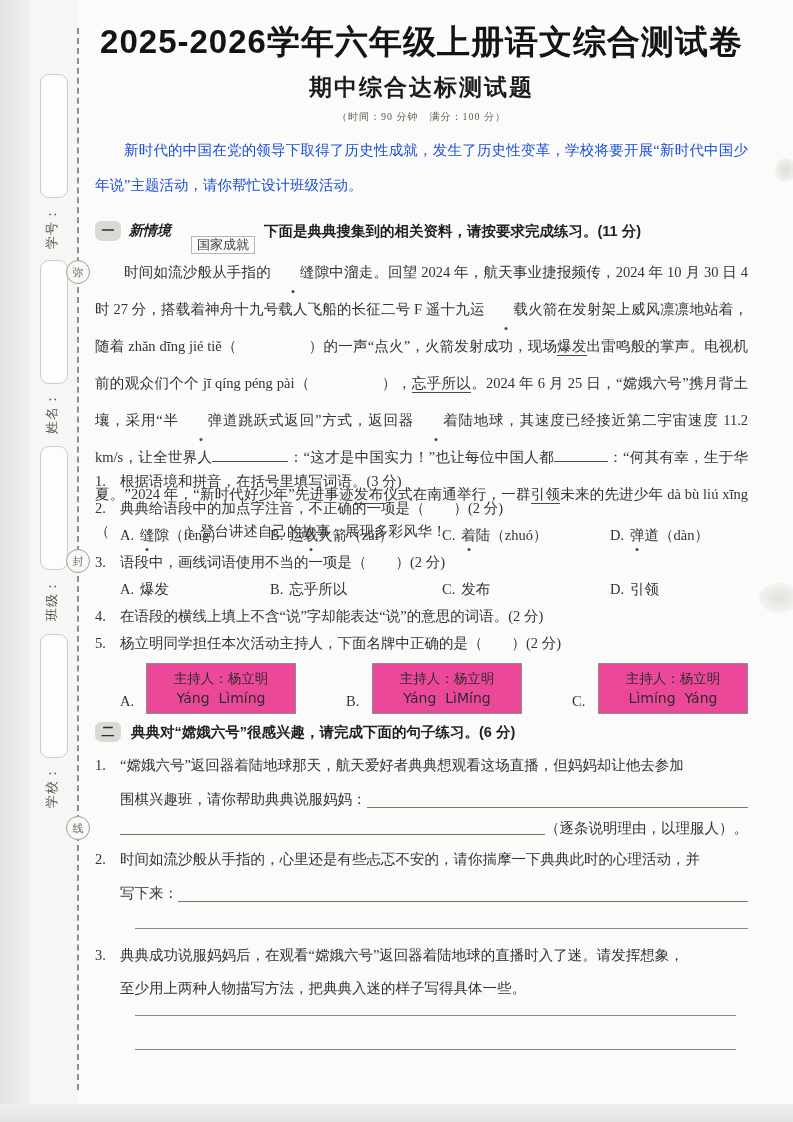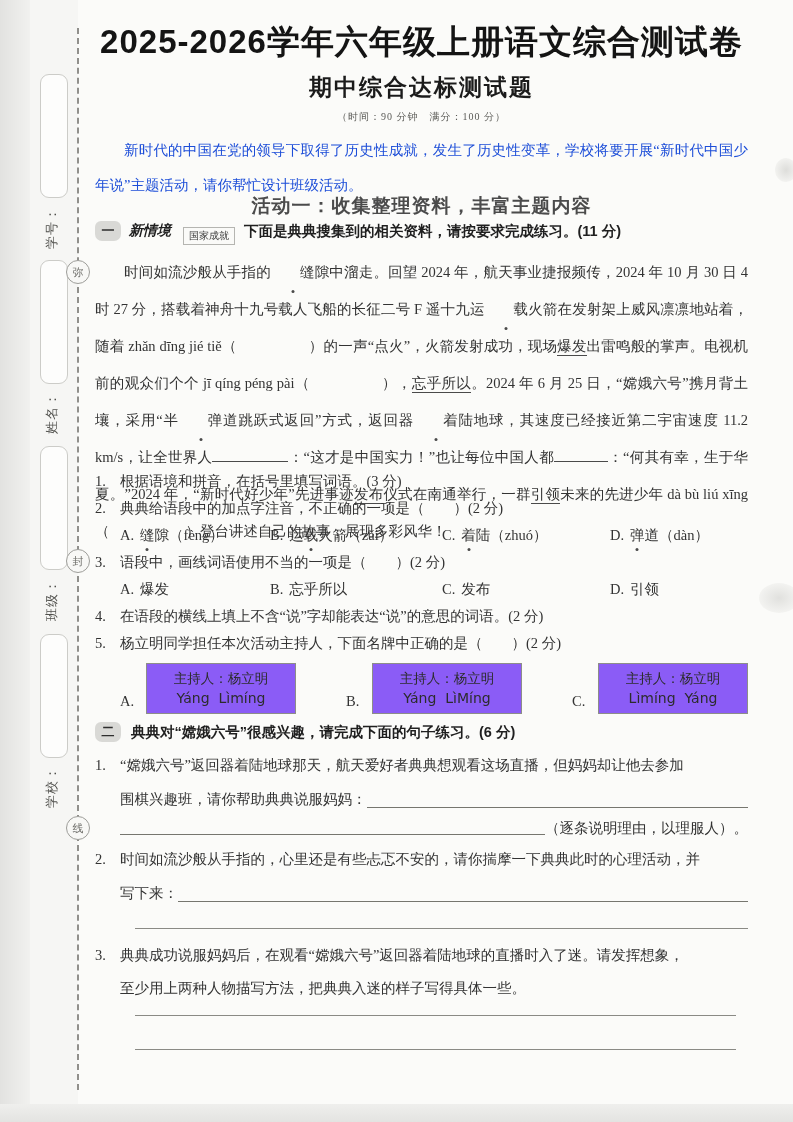--- a/index.html
+++ b/index.html
@@ -33,22 +33,22 @@
   .intro{top:133px;font-size:14.5px;line-height:35px;text-indent:2em;text-align:justify;color:#1d4ed8;}
   .activity{top:193px;text-align:center;font-family:"Liberation Sans",sans-serif;font-weight:800;
             font-size:19px;color:#4b4b4b;letter-spacing:1px;}
 
   .sechead{display:flex;align-items:center;}
   .badge{flex:none;width:26px;height:20px;border-radius:6px 6px 7px 7px;background:#d9d9d6;
          color:#2e2e2e;font-family:"Liberation Sans",sans-serif;font-weight:800;font-size:13px;
          line-height:20px;text-align:center;margin-right:8px;}
   .tag-new{font-family:"Liberation Sans",sans-serif;font-weight:800;font-style:italic;
            font-size:14px;color:#1d1d1d;}
-  .tag-topic{font-size:10px;color:#3a3a3a;border:1px solid #b5b5b1;background:#fafaf8;
-             padding:0 5px;line-height:16px;margin-left:12px;position:relative;top:5px;}
+  .tag-topic{font-size:13px;color:#3a3a3a;border:1px solid #b5b5b1;background:#fafaf8;
+             padding:0 5px;line-height:16px;margin-left:20px;position:relative;top:14px;}
   .lead{font-family:"Liberation Sans",sans-serif;font-weight:700;font-size:14.5px;color:#1f1f1f;margin-left:9px;}
   .s1head{top:221px;}
 
   .passage{top:254px;font-size:14.5px;line-height:37px;text-indent:2em;text-align:justify;color:#333;}
   .seg-u{border-bottom:1px solid #4a4a4a;padding-bottom:1px;}
   .seg-d{position:relative;display:inline-block;}
   .seg-d::after{content:"";position:absolute;left:50%;bottom:-2px;width:3px;height:3px;
                 border-radius:50%;background:#4a4a4a;transform:translateX(-50%);}
   .seg-b{display:inline-block;border-bottom:1px solid #4a4a4a;height:1em;}
   .seg-sp{display:inline-block;height:1em;}
@@ -56,21 +56,21 @@
   .qlist{top:468px;font-size:14.5px;color:#333;}
   .qrow{display:flex;line-height:27px;}
   .qno{flex:none;width:25px;}
   .qtext{flex:1;}
   .optrow{display:grid;grid-template-columns:150px 172px 168px auto;margin-left:25px;line-height:27px;}
   .opt .olabel{margin-right:6px;}
   .cardrow{display:flex;align-items:center;margin-left:25px;margin-top:6px;}
   .cardpair{display:flex;align-items:center;}
   .cardpair + .cardpair{margin-left:50px;}
   .clabel{width:26px;align-self:flex-end;padding-bottom:4px;}
-  .namecard{width:148px;border:1px solid #8d8d89;background:#8b5cf6;text-align:center;padding:5px 0 4px;}
+  .namecard{width:148px;border:1px solid #8d8d89;background:#ec4899;text-align:center;padding:5px 0 4px;}
   .namecard .l1{font-size:13.5px;line-height:19px;color:#2c2c2c;}
   .namecard .l2{font-family:"DejaVu Sans",sans-serif;font-size:14px;line-height:21px;color:#2c2c2c;white-space:pre;}
 
   .sec2{top:722px;font-size:14.5px;color:#333;}
   .s2q{margin-top:6px;}
   .s2row{display:flex;line-height:34px;}
   .s2cont{margin-left:25px;display:flex;line-height:34px;}
   .fill{flex:1;border-bottom:1px solid #76766f;margin-bottom:8px;align-self:flex-end;}
   .noterow{margin-left:25px;display:flex;line-height:24px;}
   .noterow .fill{margin-bottom:5px;}
@@ -105,21 +105,20 @@
   <div class="sealchar" style="top:549px">封</div>
   <div class="sealchar" style="top:816px">线</div>
 
   <div class="blob blob1"></div>
   <div class="blob blob2"></div>
 
   <div class="col t-title">2025-2026学年六年级上册语文综合测试卷</div>
   <div class="col t-sub">期中综合达标测试题</div>
   <div class="col t-meta">（时间：90 分钟　满分：100 分）</div>
   <div class="col intro">新时代的中国在党的领导下取得了历史性成就，发生了历史性变革，学校将要开展“新时代中国少年说”主题活动，请你帮忙设计班级活动。</div>
-  <div class="col activity">活动一：收集整理资料，丰富主题内容</div>
 
   <div class="col sechead s1head">
     <span class="badge">一</span>
     <span class="tag-new">新情境</span>
     <span class="tag-topic">国家成就</span>
     <span class="lead">下面是典典搜集到的相关资料，请按要求完成练习。(11 分)</span>
   </div>
 
   <div class="col passage" id="passage"><span class="seg-n">时间如流沙般从手指的</span><span class="seg-d">缝</span><span class="seg-n">隙中溜走。回望 2024 年，航天事业捷报频传，2024 年 10 月 30 日 4 时 27 分，搭载着神舟十九号载人飞船的长征二号 F 遥十九运</span><span class="seg-d">载</span><span class="seg-n">火箭在发射架上威风凛凛地站着，随着 zhǎn dīng jié tiě（</span><span class="seg-sp" style="width: 72px;"></span><span class="seg-n">）的一声“点火”，火箭发射成功，现场</span><span class="seg-u">爆发</span><span class="seg-n">出雷鸣般的掌声。电视机前的观众们个个 jī qíng péng pài（</span><span class="seg-sp" style="width: 72px;"></span><span class="seg-n">），</span><span class="seg-u">忘乎所以</span><span class="seg-n">。2024 年 6 月 25 日，“嫦娥六号”携月背土壤，采用“半</span><span class="seg-d">弹</span><span class="seg-n">道跳跃式返回”方式，返回器</span><span class="seg-d">着</span><span class="seg-n">陆地球，其速度已经接近第二宇宙速度 11.2 km/s，让全世界人</span><span class="seg-b" style="width: 76px;"></span><span class="seg-n">：“这才是中国实力！”也让每位中国人都</span><span class="seg-b" style="width: 54px;"></span><span class="seg-n">：“何其有幸，生于华夏。”2024 年，“新时代好少年”先进事迹</span><span class="seg-u">发布</span><span class="seg-n">仪式在南通举行，一群</span><span class="seg-u">引领</span><span class="seg-n">未来的先进少年 dà bù liú xīng（</span><span class="seg-sp" style="width: 76px;"></span><span class="seg-n">）登台讲述自己的故事，展现多彩风华！</span></div>
 

